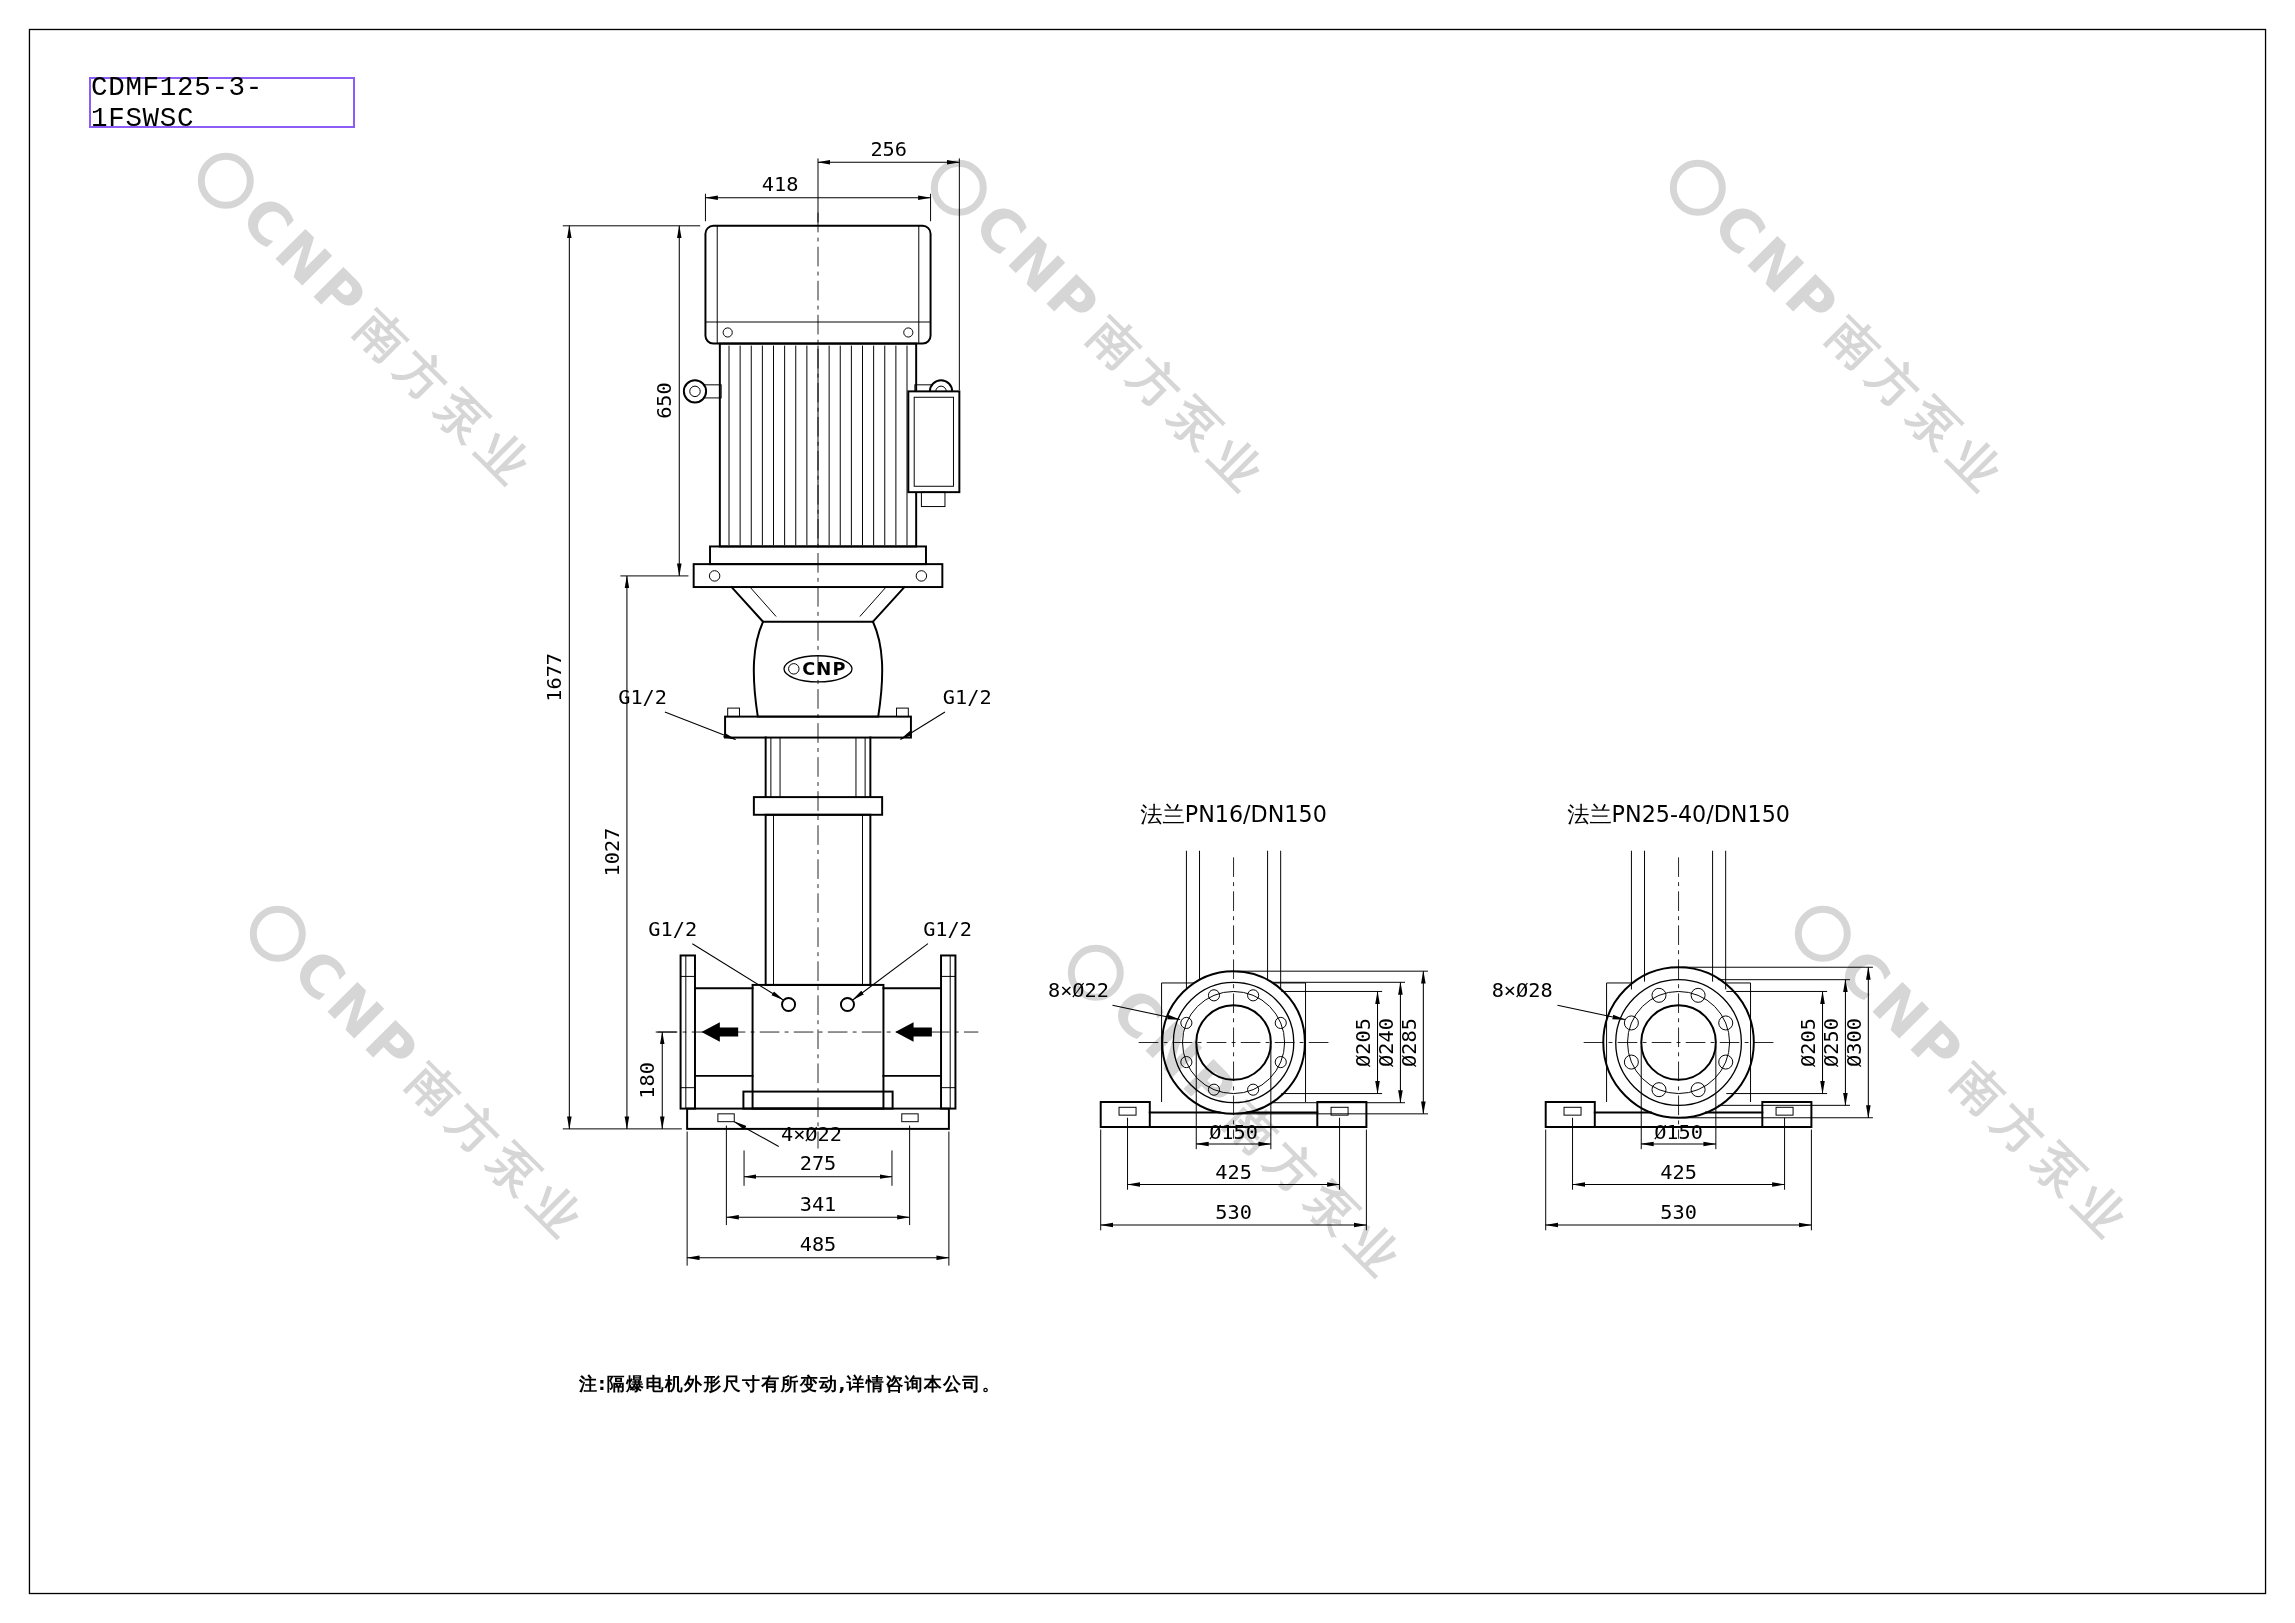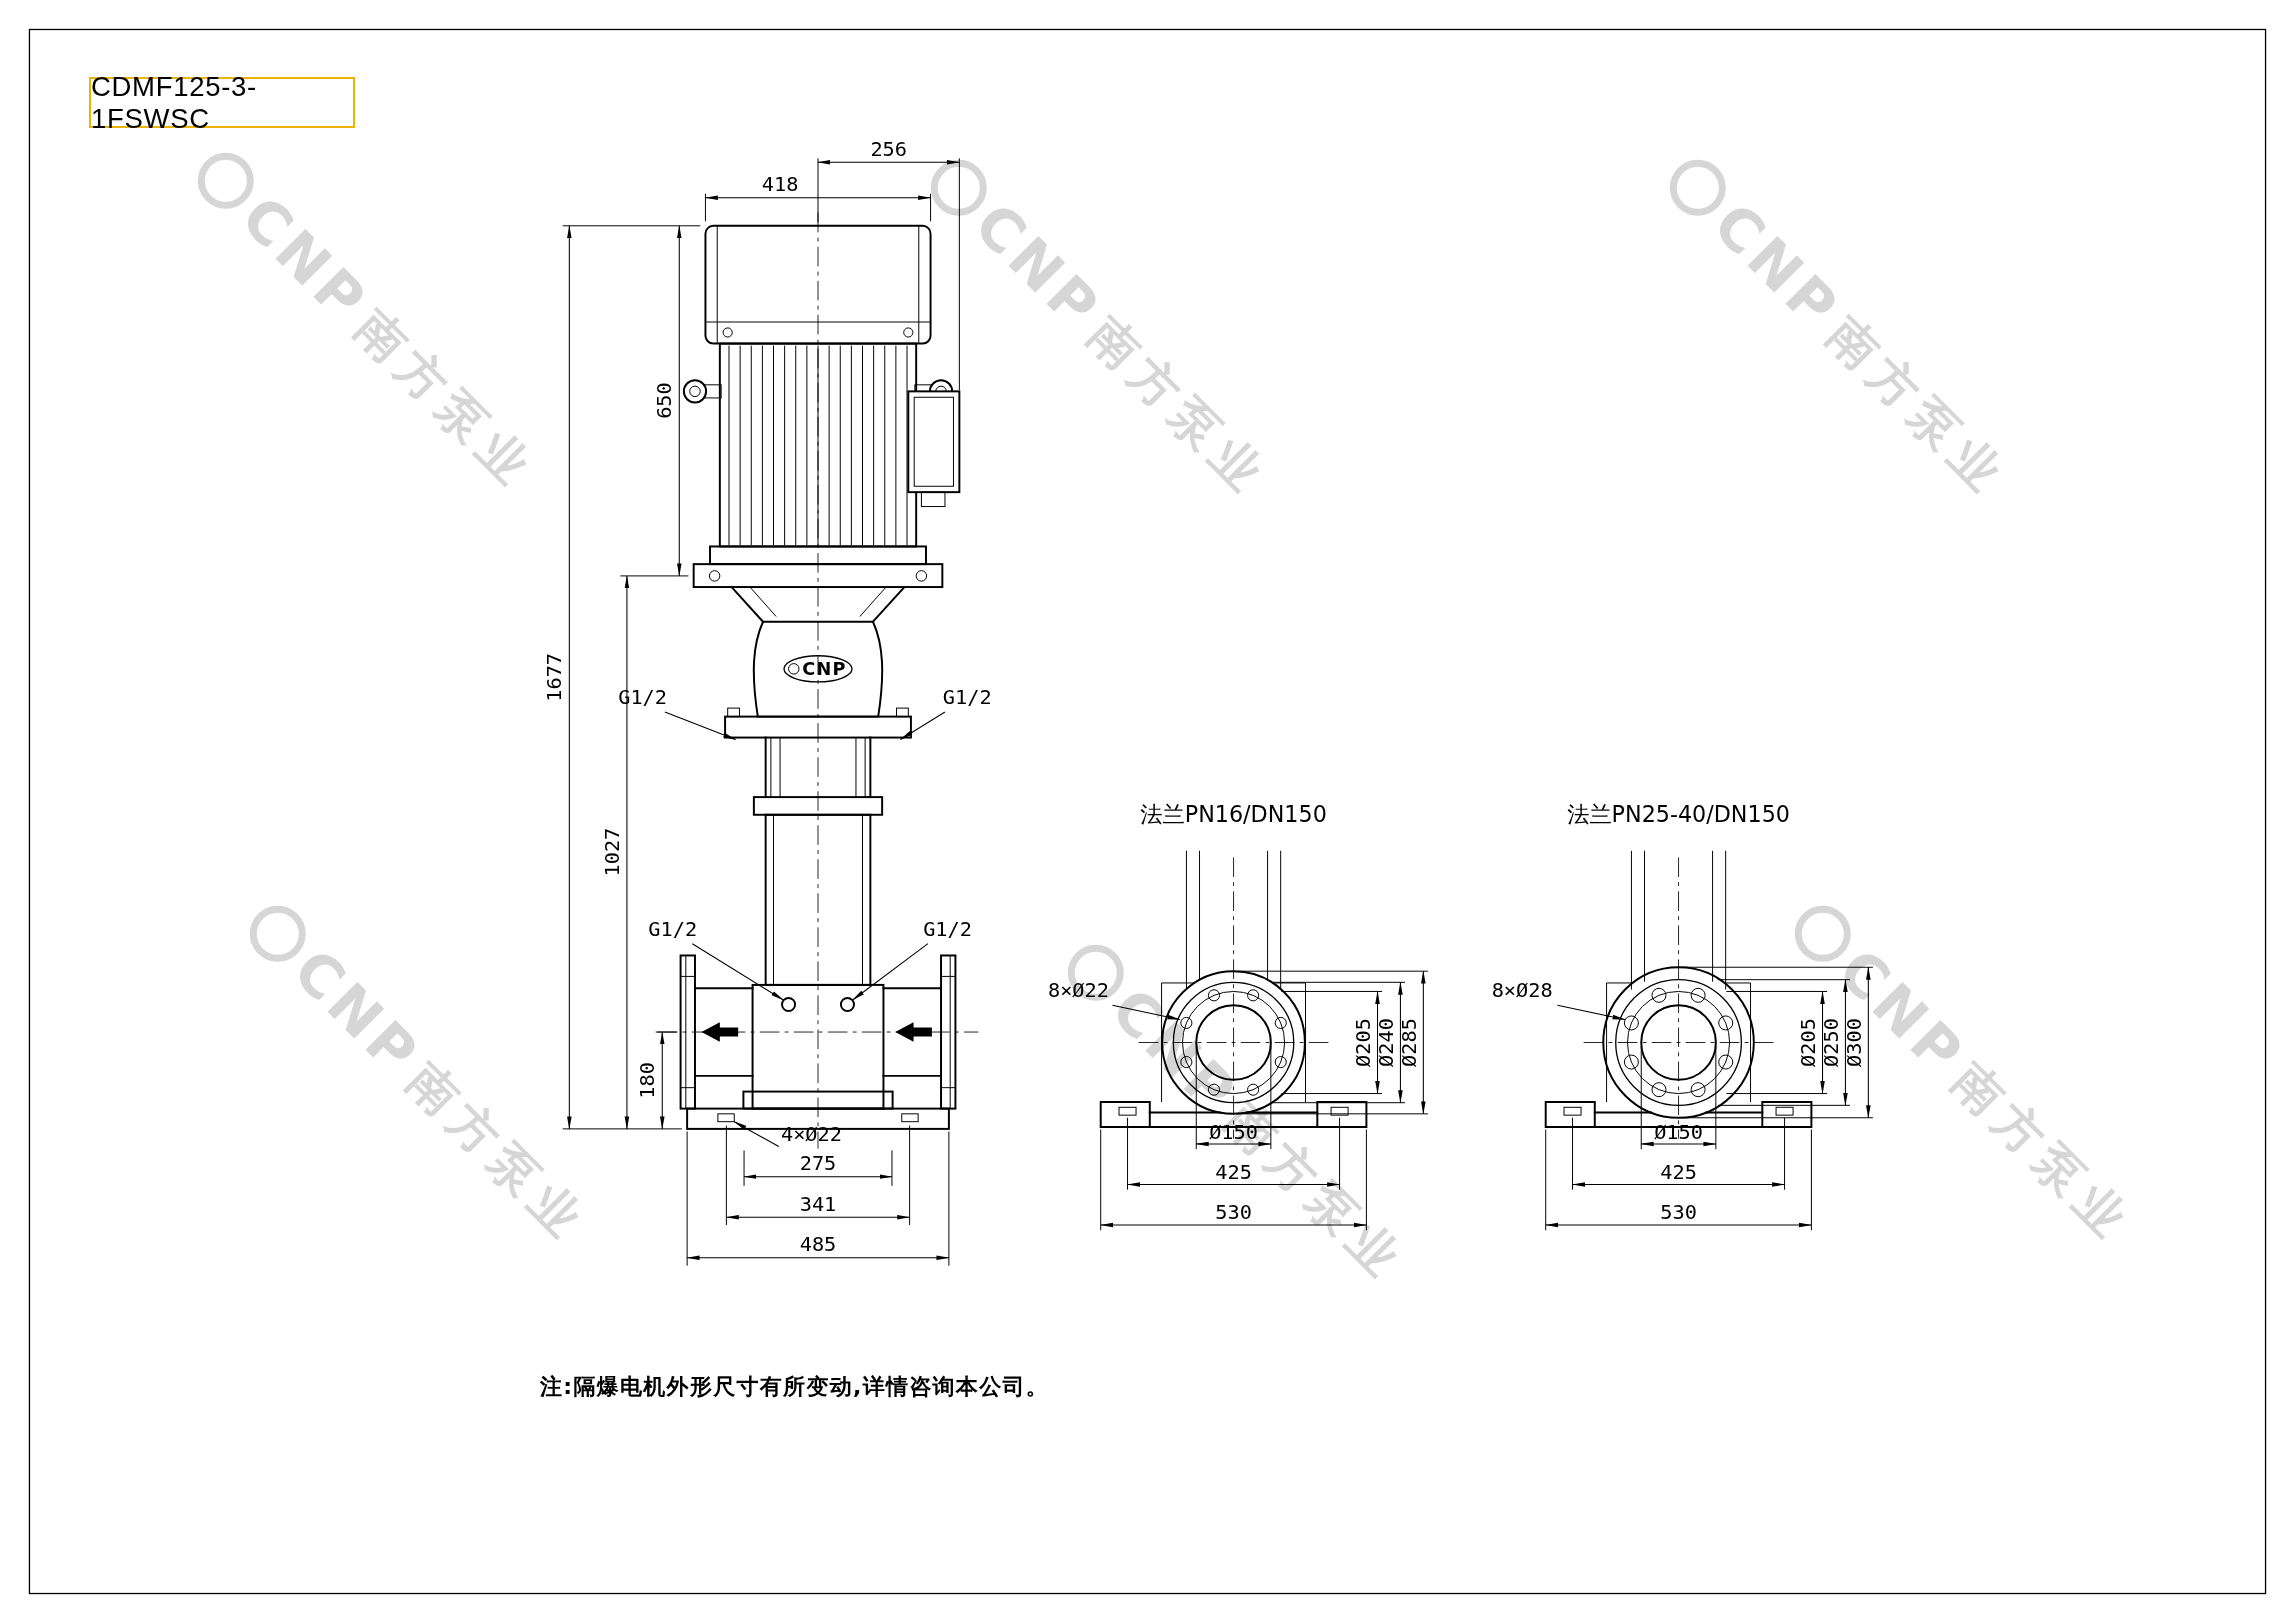--- a/index.html
+++ b/index.html
@@ -24,24 +24,24 @@
   .dimline{stroke:#000;stroke-width:1.6;fill:none;}
   .cl{stroke:#000;stroke-width:1.3;fill:none;stroke-dasharray:30 8 6 8;}
   .arrowfill{fill:#000;stroke:none;}
 
   text.dim{font-family:"DejaVu Sans Mono","DejaVu Sans",monospace;font-size:31px;fill:#000;}
   text.cjk{font-family:"DejaVu Sans",sans-serif;font-size:34px;fill:#000;}
   text.logo{font-family:"DejaVu Sans",sans-serif;font-size:27px;font-weight:bold;fill:#000;letter-spacing:2px;}
 
   
   .title-box{position:absolute;left:89px;top:77px;width:262px;height:47px;z-index:3;
-      border:2px solid #eab308;display:flex;align-items:center;justify-content:center;
-      font-family:Liberation Sans, sans-serif;font-size:27.5px;letter-spacing:0.7px;}
-  .note{position:absolute;left:540px;top:1372px;z-index:3;
-      font-size:22px;font-weight:bold;font-family:"DejaVu Sans",sans-serif;letter-spacing:1.3px;}
+      border:2px solid #8b5cf6;display:flex;align-items:center;justify-content:center;
+      font-family:Liberation Mono, monospace;font-size:27.5px;letter-spacing:0.7px;}
+  .note{position:absolute;left:579px;top:1372px;z-index:3;
+      font-size:18px;font-weight:bold;font-family:"DejaVu Sans",sans-serif;letter-spacing:1.3px;}
 </style>
 </head>
 <body>
 
 <div class="wm" style="left:206px;top:127px;">
   <span class="wm-ring"></span>
   <span class="wm-brand">CNP</span>
   <span class="wm-cn">南方泵业</span>
 </div>
 <div class="wm" style="left:939px;top:134px;">

